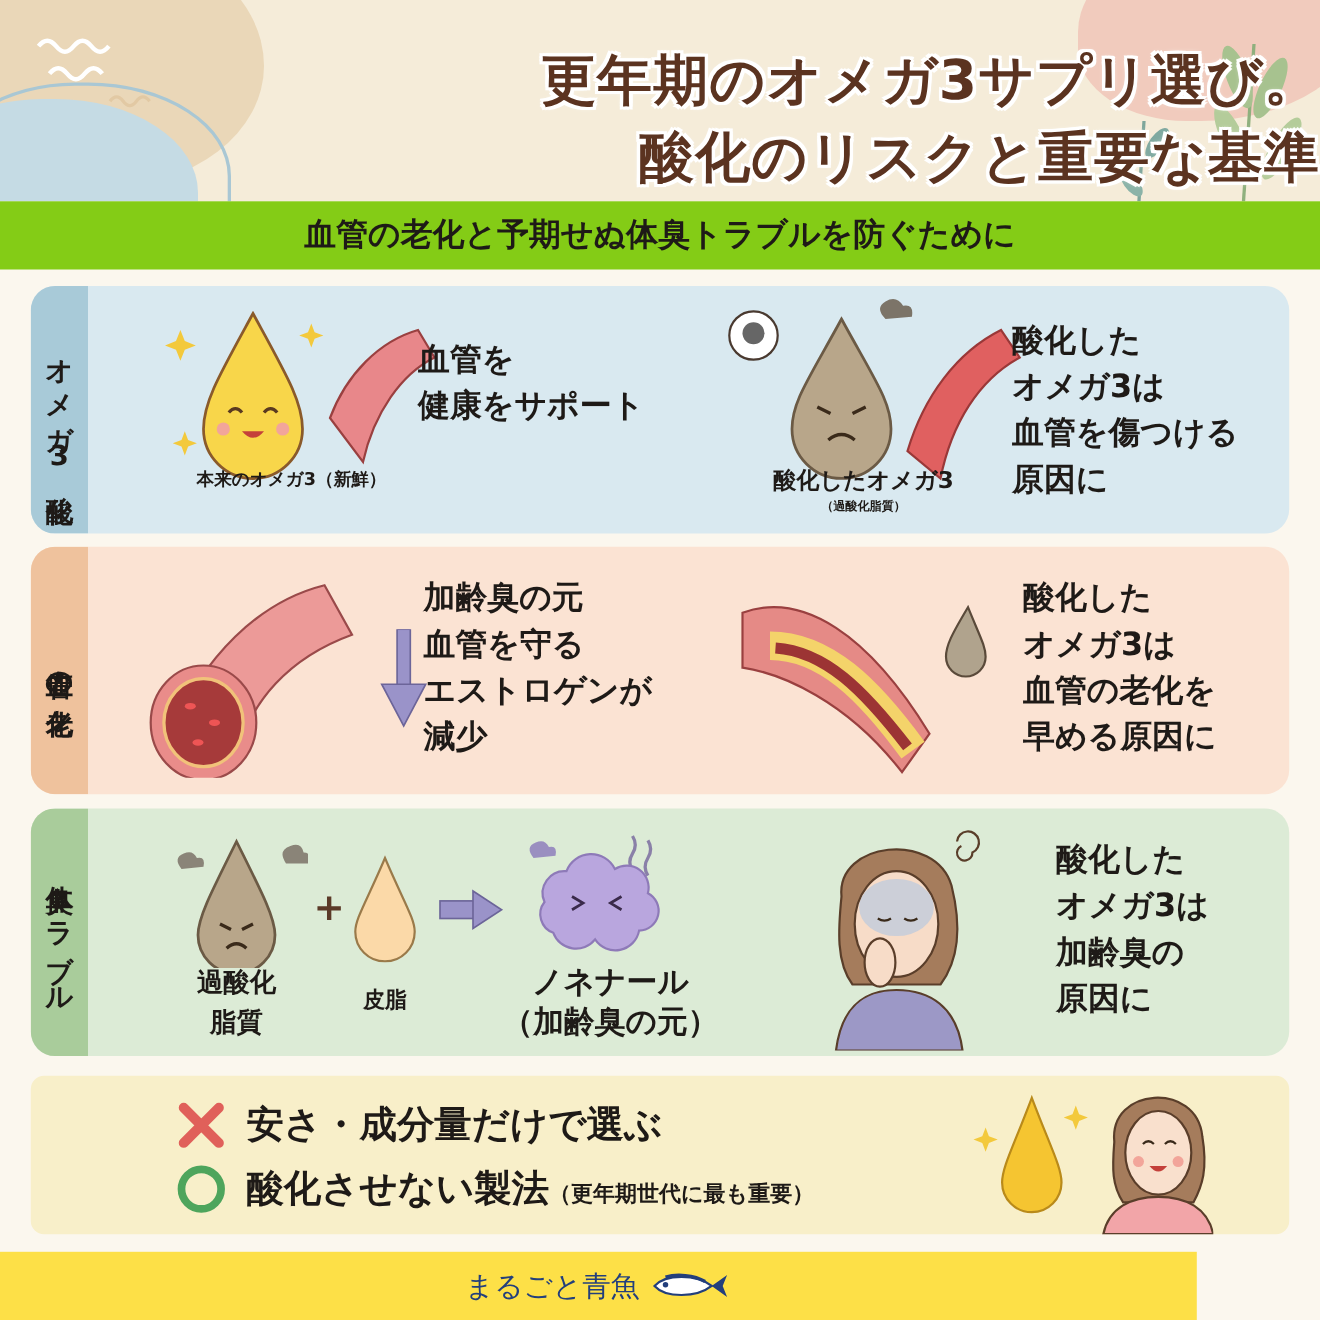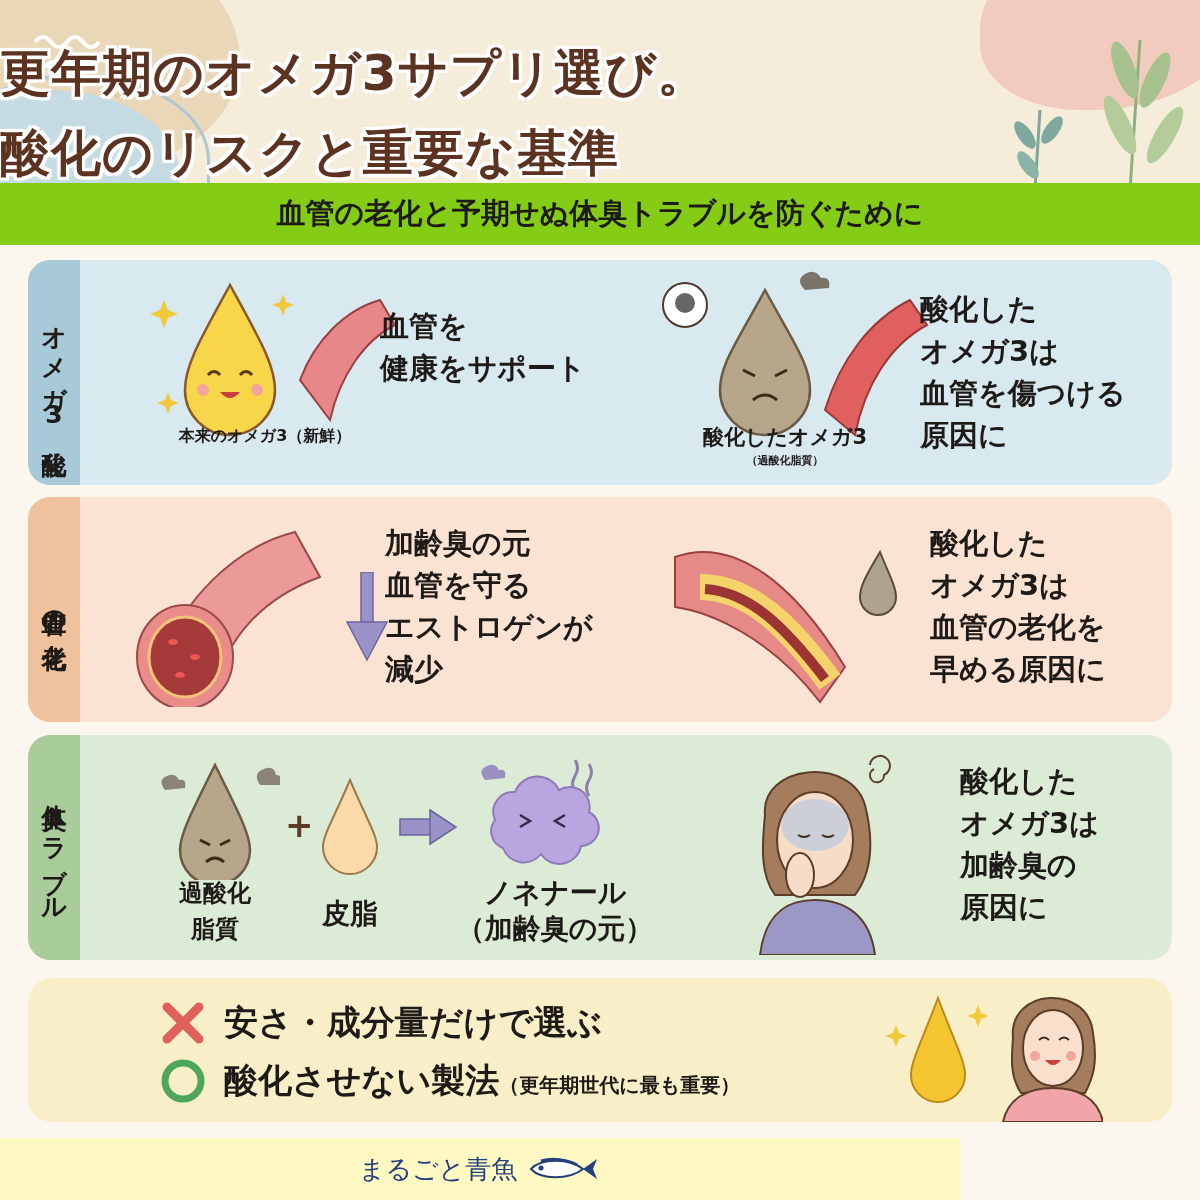--- a/index.html
+++ b/index.html
@@ -8,24 +8,24 @@
 
   
   .header { position: absolute; left: 0; top: 0; width: 1200px; height: 183px; background: #f5ecd9; overflow: hidden; }
   .blob { position: absolute; border-radius: 50%; }
   .blob-tan { left: -60px; top: -60px; width: 300px; height: 230px; background: #ead7b8; border-radius: 40% 60% 55% 45%; }
   .blob-blue { left: -80px; top: 90px; width: 260px; height: 170px; background: #c5dbe4; border-radius: 50% 55% 40% 60%; }
   .blob-blue-line { left: -50px; top: 75px; width: 260px; height: 170px; border: 3px solid #a9c7d4; border-radius: 50% 55% 40% 60%; background: transparent; }
   .blob-pink { right: -40px; top: -60px; width: 260px; height: 170px; background: #f1cbbd; border-radius: 55% 45% 60% 40%; }
   .waves { position: absolute; left: 30px; top: 22px; }
   .leaves { position: absolute; right: 10px; top: 20px; }
-  .title { position: absolute; left: 0; width: 1200px; text-align: left; font-weight: bold; font-size: 50px; color: #5b3320; letter-spacing: 1px;
+  .title { position: absolute; left: 0; width: 1200px; text-align: right; font-weight: bold; font-size: 50px; color: #5b3320; letter-spacing: 1px;
            text-shadow: 0 0 6px #fff, 3px 3px 0 #fff, -3px -3px 0 #fff, 3px -3px 0 #fff, -3px 3px 0 #fff, 0 3px 0 #fff, 0 -3px 0 #fff, 3px 0 0 #fff, -3px 0 0 #fff; }
   .title.l1 { top: 40px; }
-  .title.l2 { top: 120px; }
+  .title.l2 { top: 110px; }
 
   .subtitle-band { position: absolute; left: 0; top: 183px; width: 1200px; height: 62px; background: #84cc16; display: flex; align-items: center; justify-content: center; }
   .subtitle-band span { font-size: 29px; font-weight: bold; color: #1e1a17; }
 
   
   .section { position: absolute; left: 28px; width: 1144px; border-radius: 22px; overflow: hidden; display: flex; }
   .side { width: 52px; display: flex; align-items: center; justify-content: center; }
   .side-text { writing-mode: vertical-rl; text-orientation: upright; font-weight: bold; font-size: 25px; letter-spacing: 2px; color: #1e1a17; }
   .body { flex: 1; position: relative; }
 
@@ -35,29 +35,29 @@
   .s2 .side { background: #efc29d; }
   .s3 { top: 735px; height: 225px; background: #dcebd6; }
   .s3 .side { background: #a9cc9b; }
 
   .msg { position: absolute; text-align: left; font-size: 29px; line-height: 42px; font-weight: bold; color: #1e1a17; }
   .caption { position: absolute; text-align: center; font-weight: bold; color: #1e1a17; }
 
   .art { position: absolute; }
 
   
-  .bottom { position: absolute; left: 28px; top: 978px; width: 1144px; height: 144px; background: #f8efc9; border-radius: 24px; }
+  .bottom { position: absolute; left: 28px; top: 978px; width: 1144px; height: 144px; background: #f8efc9; border-radius: 12px; }
   .rule { position: absolute; left: 130px; display: flex; align-items: center; }
   .rule .mark { width: 50px; height: 50px; margin-right: 16px; display: flex; align-items: center; justify-content: center; }
   .rule .txt { font-size: 34px; font-weight: bold; color: #1e1a17; }
   .rule .txt small { font-size: 20px; }
   .r1 { top: 20px; }
   .r2 { top: 78px; }
 
-  .footer { position: absolute; left: 0; top: 1138px; width: 960px; height: 62px; background: #fef9c3; display: flex; align-items: center; justify-content: center; }
+  .footer { position: absolute; left: 0; top: 1138px; width: 1088px; height: 62px; background: #fde047; display: flex; align-items: center; justify-content: center; }
   .footer .brand { font-family: "DejaVu Serif", serif; font-size: 26px; color: #233f7c; margin-right: 10px; }
 </style>
 </head>
 <body>
 
 <div class="header">
   <div class="blob blob-tan"></div>
   <div class="blob blob-blue"></div>
   <div class="blob blob-blue-line"></div>
   <div class="blob blob-pink"></div>
@@ -191,21 +191,21 @@
     <svg class="art" style="left:385px;top:15px" width="150" height="120">
       <path d="M20 30 q-8 -10 2 -14 q8 -4 12 4 q8 -2 6 8z" fill="#9a8fc0"></path>
       <path d="M110 10 q5 8 0 16 q-5 8 0 16 M124 14 q5 8 0 16 q-5 8 0 16" stroke="#8a80a8" stroke-width="3" fill="none"></path>
       <path d="M30 70 a20 20 0 0 1 20 -28 a24 24 0 0 1 44 -2 a20 20 0 0 1 30 22 a18 18 0 0 1 -8 34 a22 22 0 0 1 -40 8 a22 22 0 0 1 -38 -6 a18 18 0 0 1 -8 -28z" fill="#b9a6de" stroke="#8e7ab8" stroke-width="2"></path>
       <path d="M55 65 l10 6 l-10 6 M100 65 l-10 6 l10 6" stroke="#3a2a4a" stroke-width="2.5" fill="none"></path>
     </svg>
     <div class="caption" style="left:75px;top:140px;width:120px;font-size:24px;line-height:36px">
       <div>過酸化</div>
       <div>脂質</div>
     </div>
-    <div class="caption" style="left:220px;top:160px;width:100px;font-size:28px">皮脂</div>
+    <div class="caption" style="left:220px;top:160px;width:100px;font-size:20px">皮脂</div>
     <div class="caption" style="left:370px;top:140px;width:210px;font-size:28px;line-height:36px">
       <div>ノネナール</div>
       <div>（加齢臭の元）</div>
     </div>
     <svg class="art" style="left:650px;top:10px" width="180" height="210">
       <path d="M35 70 C30 20 120 10 135 60 C145 100 140 130 125 150 L45 150 C30 130 32 100 35 70z" fill="#a57c5c" stroke="#5a3e2a" stroke-width="2"></path>
       <ellipse cx="85" cy="95" rx="38" ry="48" fill="#f7dcc8" stroke="#5a3e2a" stroke-width="2"></ellipse>
       <ellipse cx="85" cy="80" rx="34" ry="26" fill="#b9c9de" opacity="0.7"></ellipse>
       <path d="M68 90 q6 4 12 0 M92 90 q6 4 12 0" stroke="#3a2a1a" stroke-width="2" fill="none"></path>
       <path d="M30 210 C35 170 55 155 85 155 C115 155 140 170 145 210z" fill="#9c98c6" stroke="#5a3e2a" stroke-width="2"></path>

